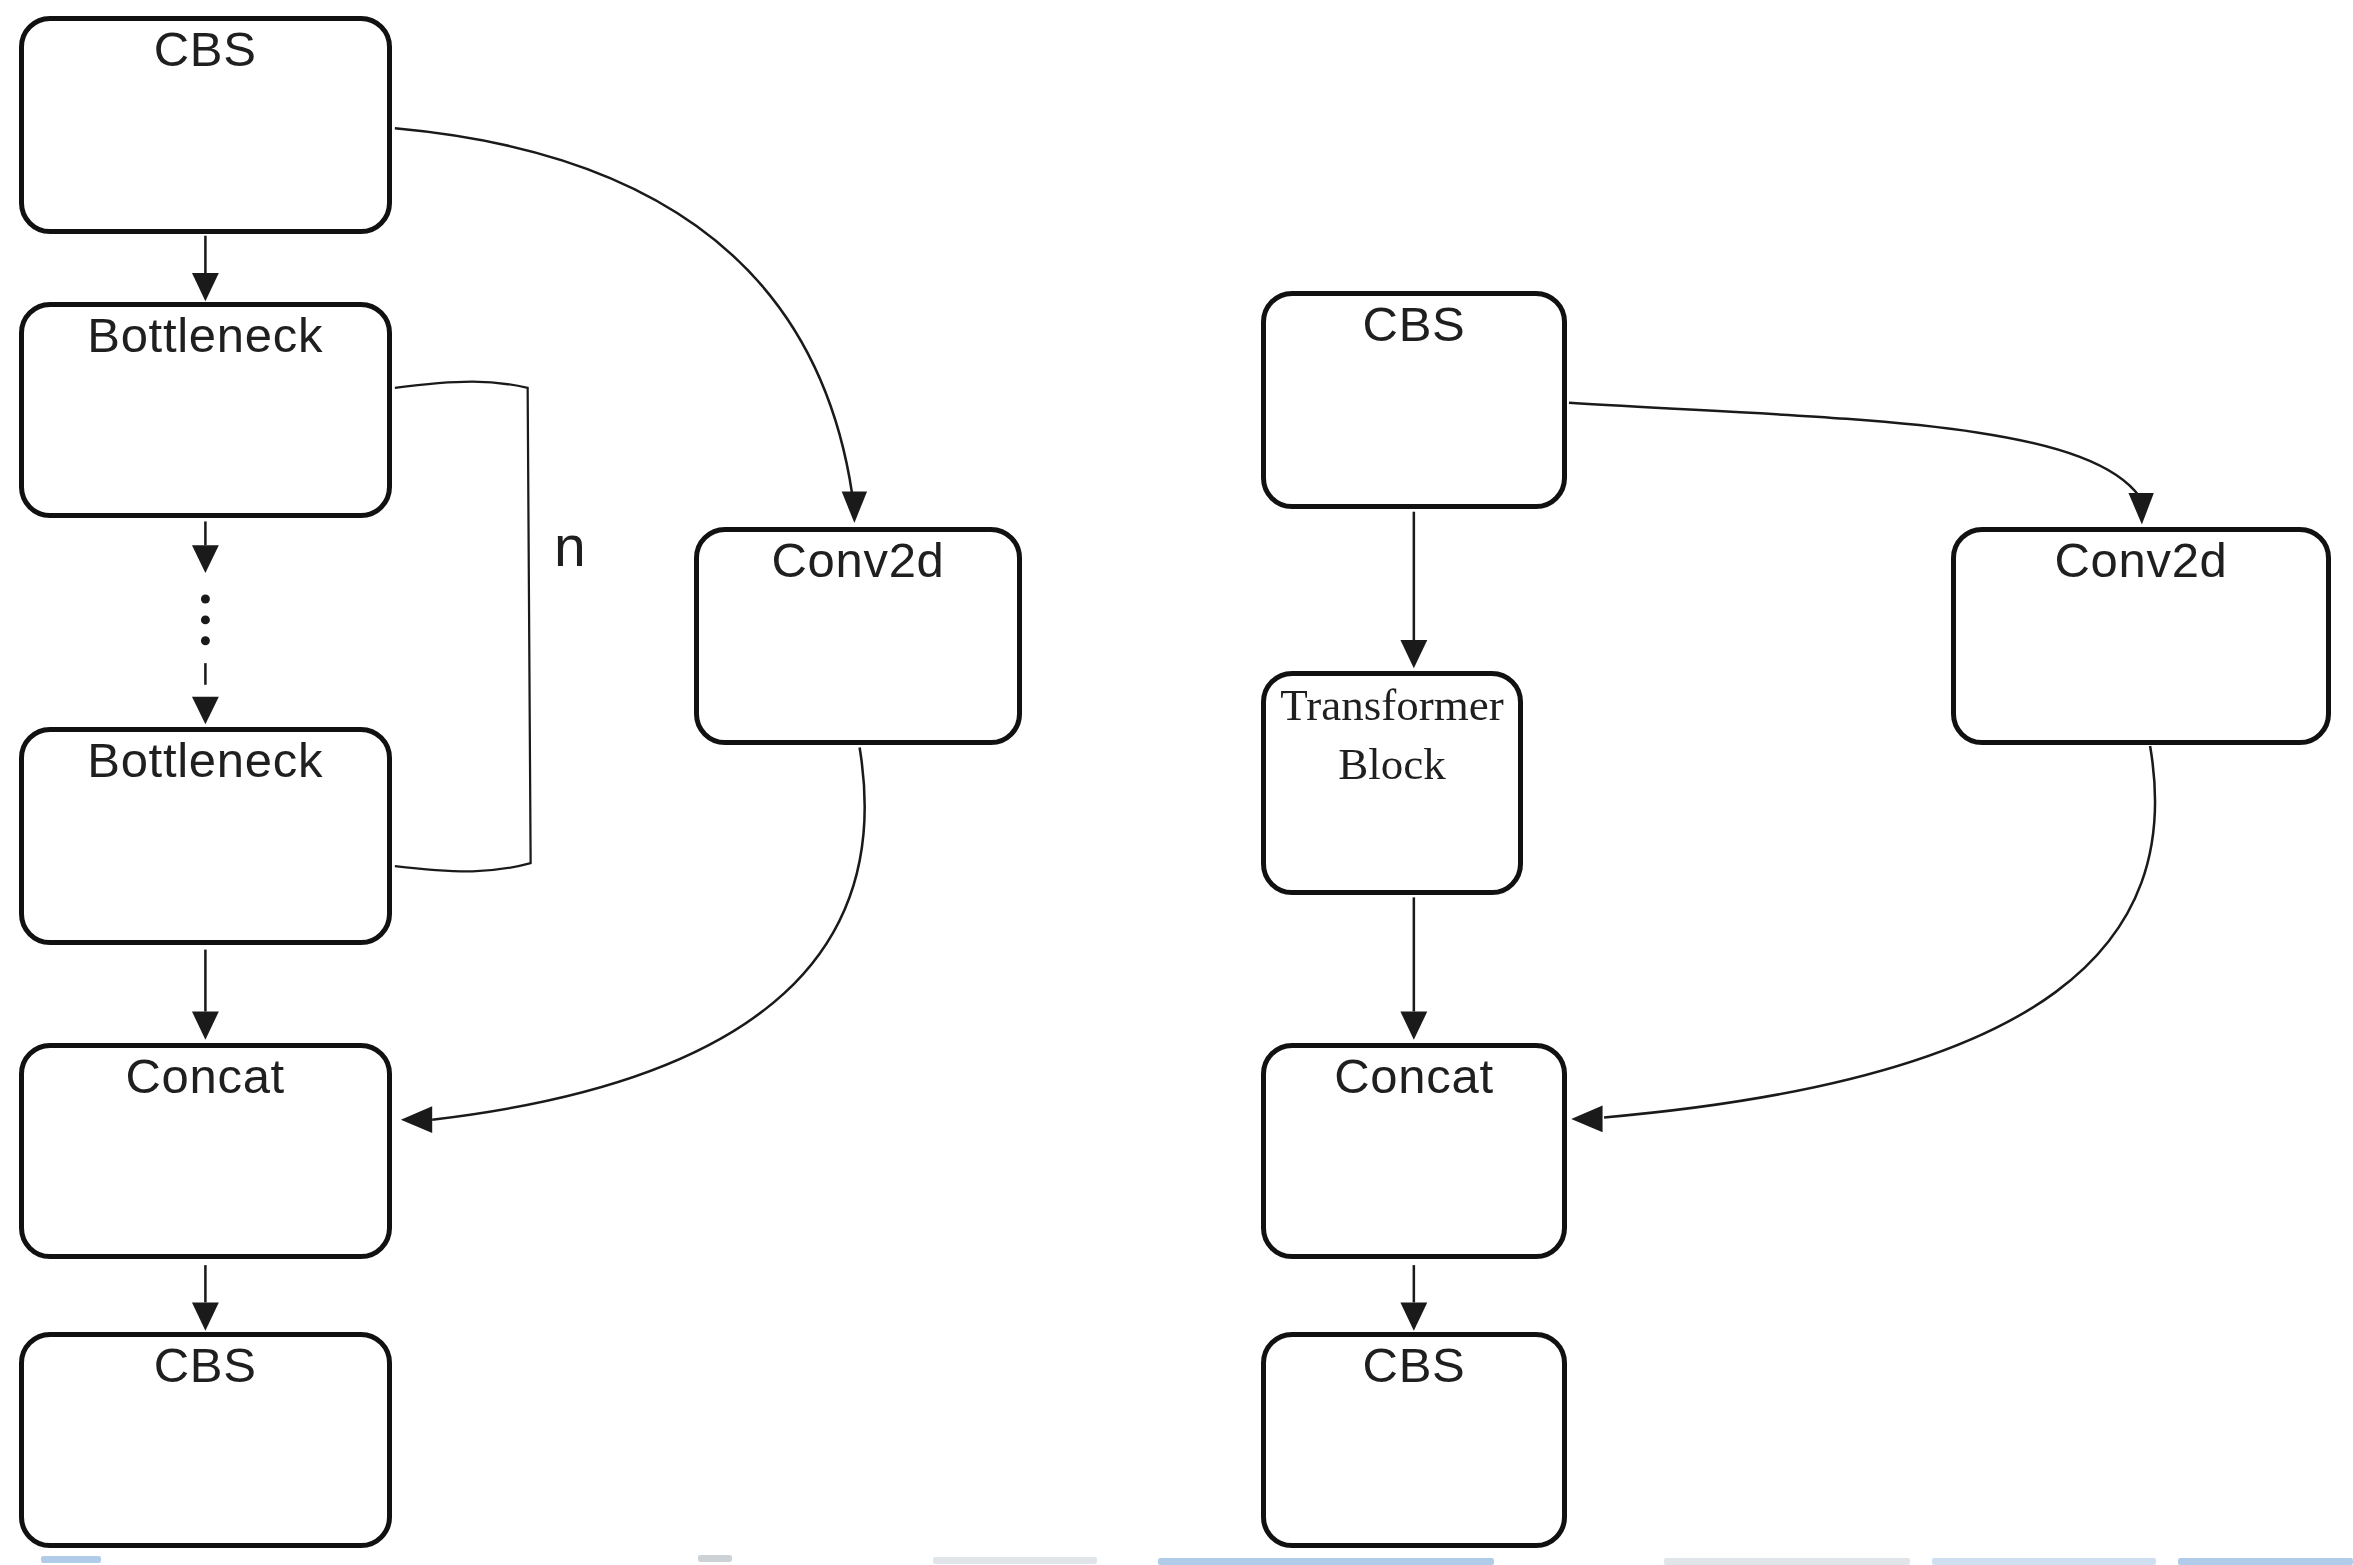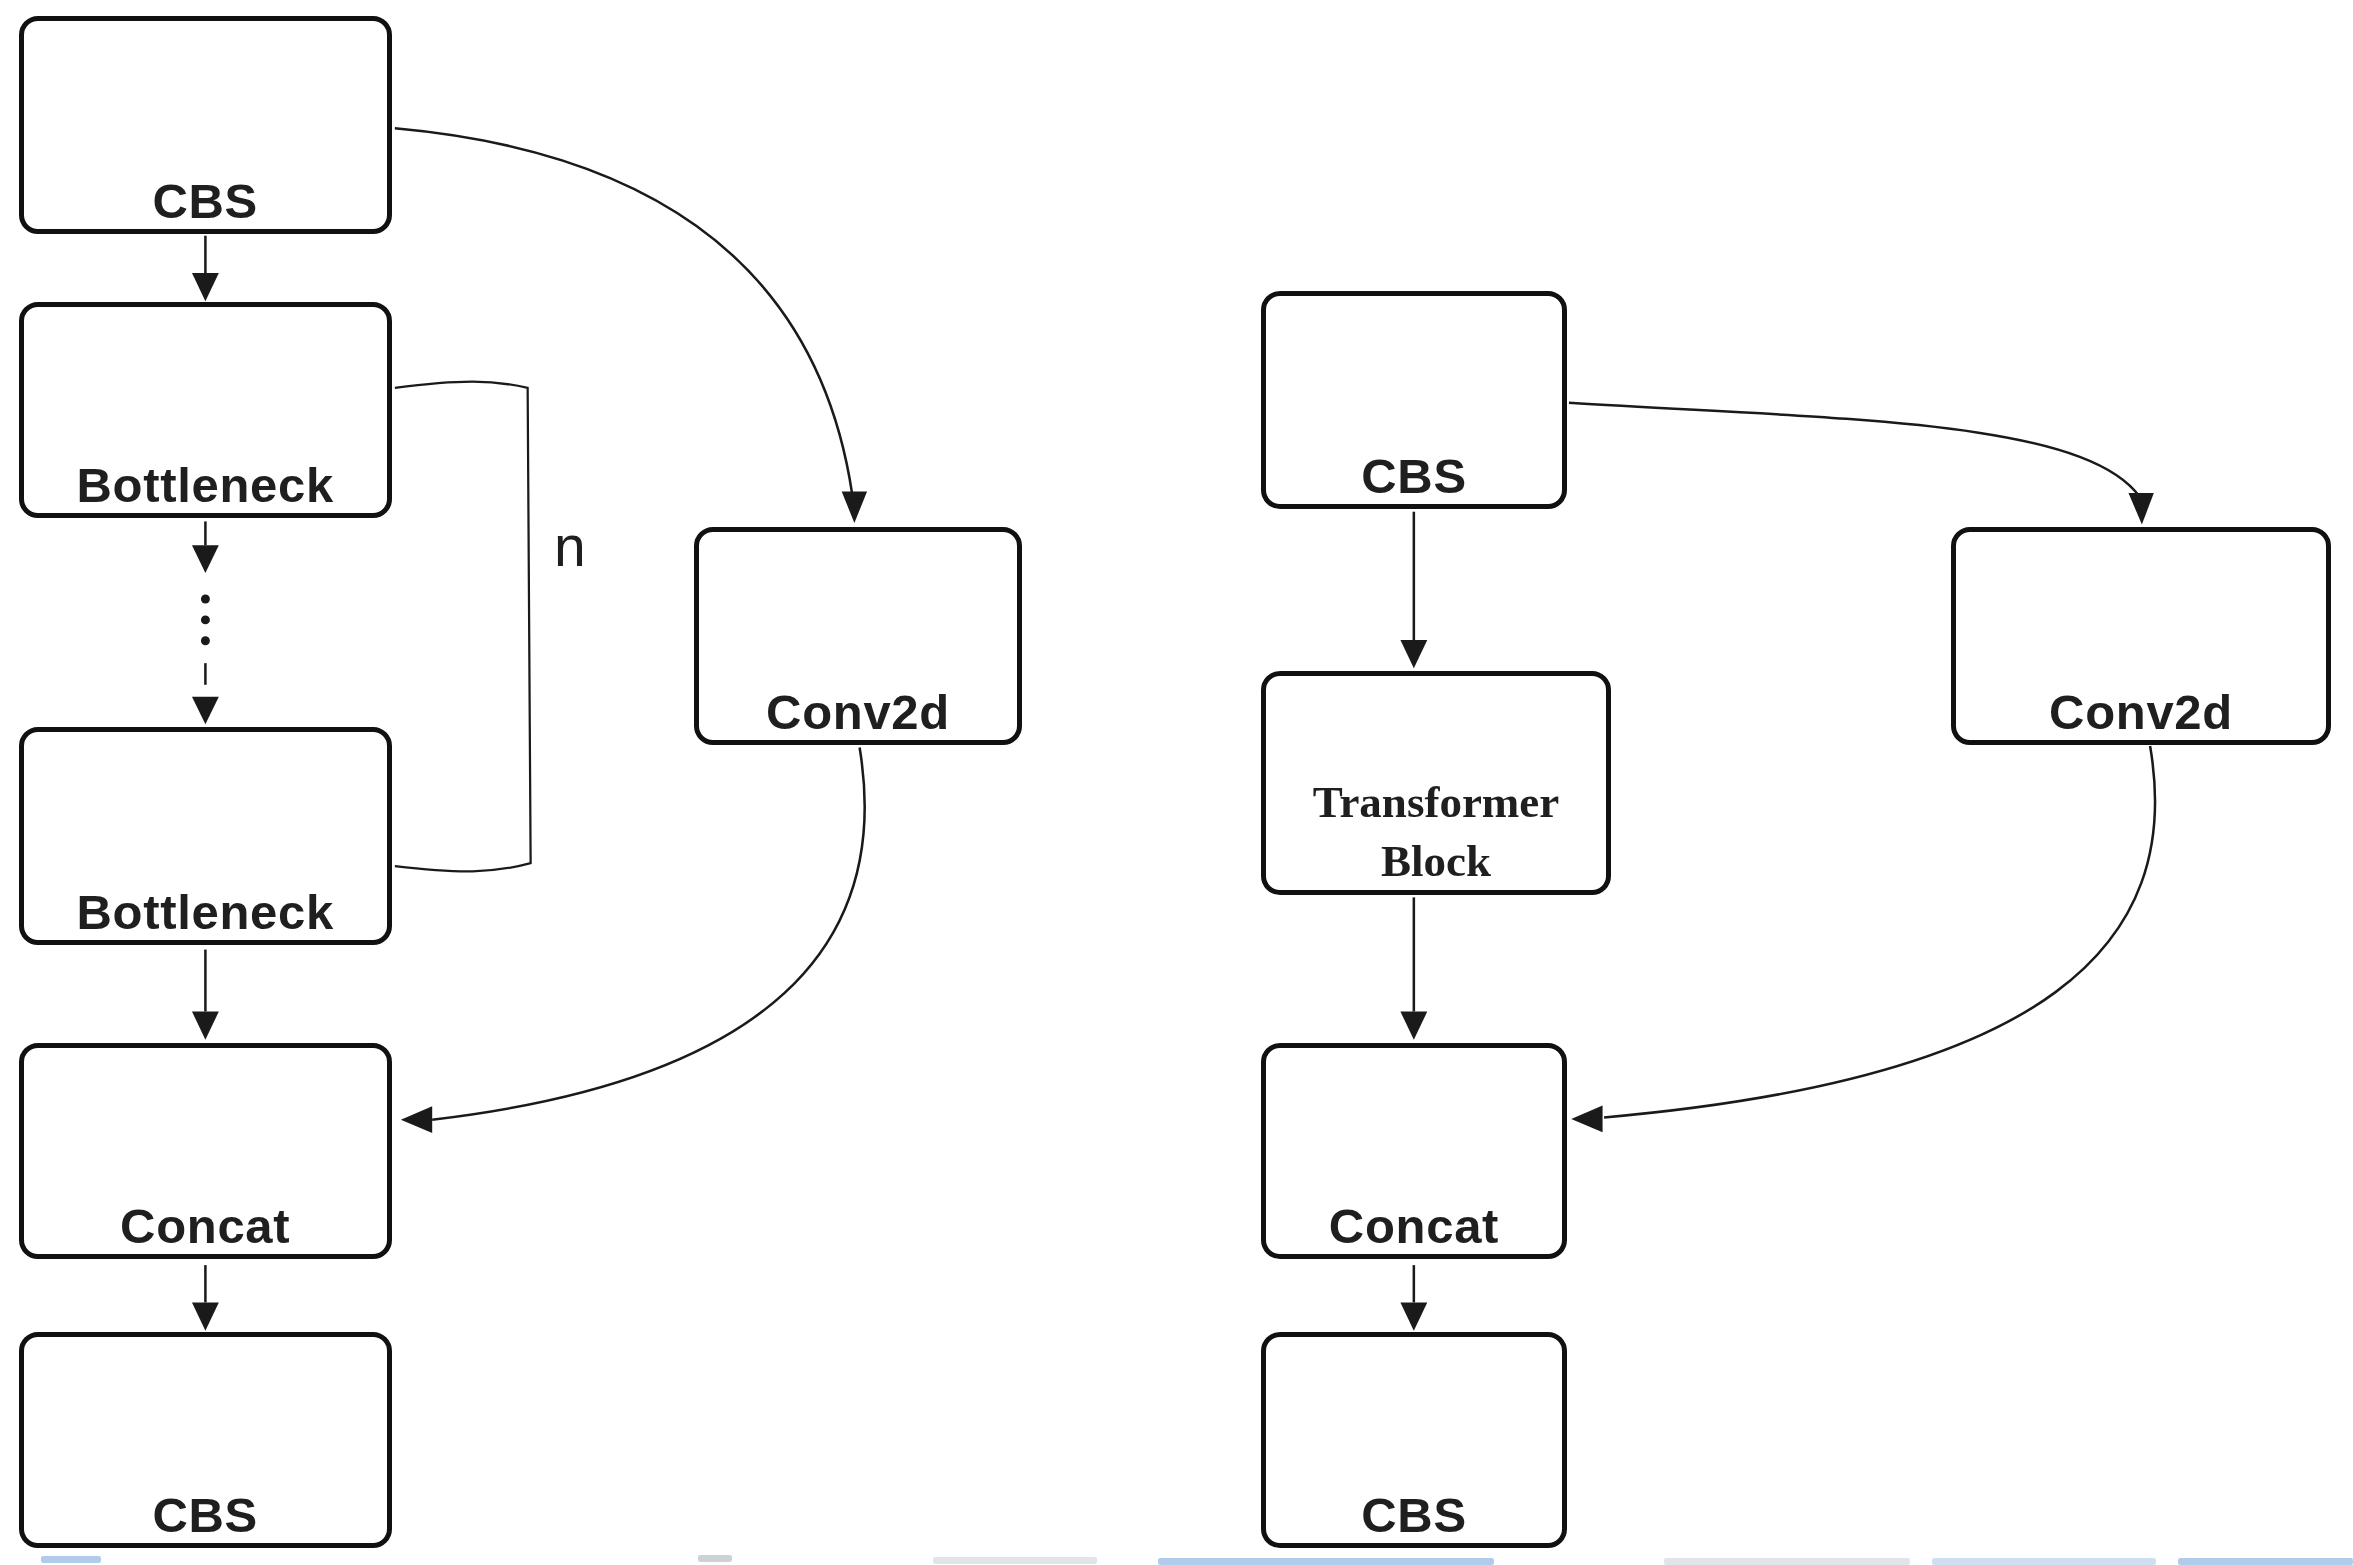--- a/index.html
+++ b/index.html
@@ -15,30 +15,29 @@
     position: absolute;
     left: 0; top: 0;
     width: 2354px; height: 1565px;
     pointer-events: none;
   }
   .node {
     position: absolute;
     box-sizing: border-box;
     background: #ffffff;
     border: 5.2px solid #111111;
-    border-radius: 19px;
+    border-radius: 31px;
     display: flex;
     flex-direction: column;
     align-items: center;
-    justify-content: flex-end;
+    justify-content: flex-start;
     font-size: 49px;
     color: #1f1f1f;
     letter-spacing: 0.7px;
     text-align: center;
-    font-weight: bold;
   }
   .node.serif {
     font-family: "Liberation Serif", serif;
     font-size: 45px;
     line-height: 1.3;
     letter-spacing: 0;
   }
   .repeat-label {
     position: absolute;
     font-size: 57px;
@@ -128,21 +127,21 @@
   <div class="node" style="left:18.7px; top:1332px; width:373px; height:216px;">
     <span>CBS</span>
   </div>
 
   <div class="repeat-label" style="left:554px; top:513px;">n</div>
 
   <div class="node" style="left:1261px; top:291px; width:306px; height:218px;">
     <span>CBS</span>
   </div>
 
-  <div class="node serif" style="left:1261px; top:671px; width:350px; height:224px;">
+  <div class="node serif" style="left:1261px; top:671px; width:262px; height:224px;">
     <span style="display:block;">Transformer</span>
     <span style="display:block;">Block</span>
   </div>
 
   <div class="node" style="left:1951px; top:527px; width:380px; height:218px;">
     <span>Conv2d</span>
   </div>
 
   <div class="node" style="left:1261px; top:1043px; width:306px; height:216px;">
     <span>Concat</span>

